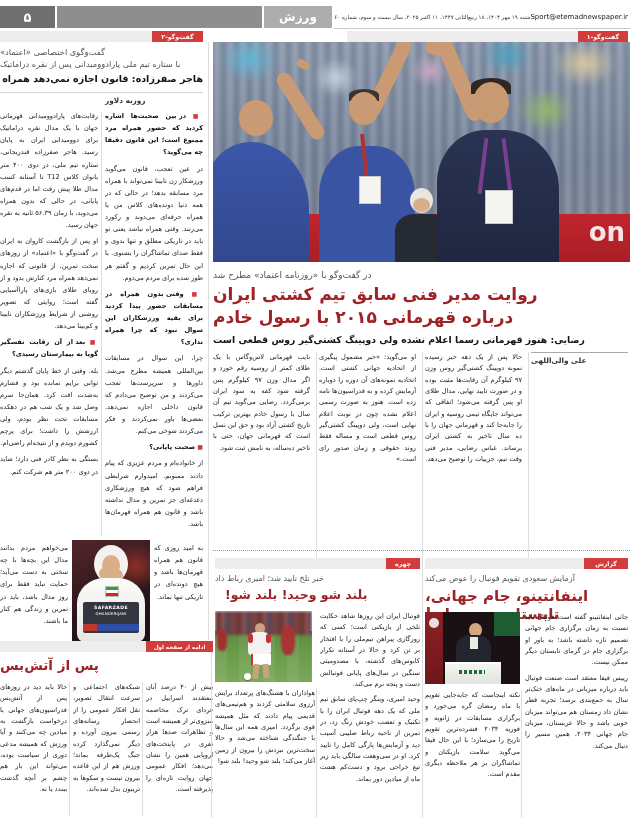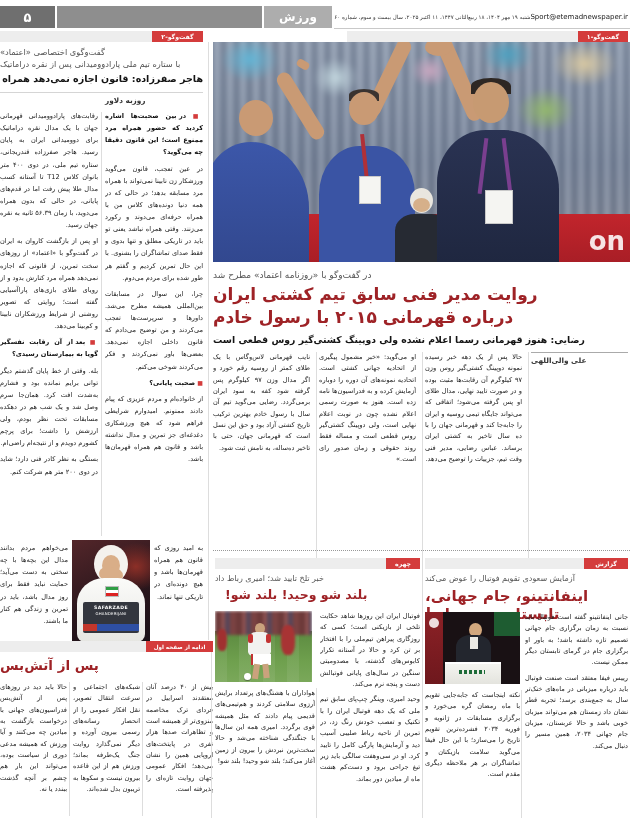--- a/index.html
+++ b/index.html
@@ -36,21 +36,21 @@
       radial-gradient(50px 35px at 88% 12%,#d8c8a2,transparent 65%),
       radial-gradient(40px 30px at 70% 8%,#4da0c0,transparent 65%),
       radial-gradient(45px 35px at 10% 10%,#62b5d6,transparent 65%),
       radial-gradient(35px 30px at 30% 18%,#c2d6de,transparent 65%),
       radial-gradient(30px 25px at 52% 15%,#caa7c0,transparent 65%),
       radial-gradient(44px 34px at 79% 32%,#93b86c,transparent 65%),
       repeating-linear-gradient(90deg,rgba(30,40,60,.22) 0 7px,rgba(255,255,255,.12) 7px 13px),
       linear-gradient(#93a0b4 0%,#7d8aa0 55%,#8a8f9b 100%);}
   .pm-red{position:absolute;left:0;right:0;bottom:0;height:48px;
     background:linear-gradient(#c2252c,#a91e26);}
-  .pm-spons{position:absolute;right:5px;bottom:6px;color:rgba(255,255,255,.88);
+  .pm-spons{position:absolute;right:5px;bottom:15px;color:rgba(255,255,255,.88);
     font-weight:bold;font-size:26px;filter:blur(.6px);}
   .skin{background:#c99a74;}
   .pm-t1{position:absolute;left:-10px;bottom:0;width:106px;height:120px;border-radius:45% 55% 0 0;
     background:linear-gradient(#3c57a9,#32488f);}
   .pm-h1{position:absolute;left:26px;top:58px;width:34px;height:36px;border-radius:50%;}
   .pm-a1{position:absolute;left:80px;top:26px;width:15px;height:76px;border-radius:8px;transform:rotate(-32deg);}
   .pm-th1{position:absolute;left:86px;top:16px;width:8px;height:13px;border-radius:4px;transform:rotate(-60deg);}
   .pm-t2{position:absolute;left:106px;bottom:0;width:96px;height:116px;border-radius:42% 42% 0 0;background:#3a54a4;}
   .pm-h2{position:absolute;left:136px;top:50px;width:30px;height:33px;border-radius:50%;}
   .pm-hr2{position:absolute;left:136px;top:47px;width:30px;height:12px;border-radius:50% 50% 0 0;background:#3a3330;}
@@ -137,20 +137,21 @@
 
   <div class="abs kicker center" style="left:0;top:47px;width:203px;height:11px;">گفت‌وگوی اختصاصی «اعتماد»</div>
   <div class="abs kicker center" style="left:0;top:59px;width:203px;height:11px;">با ستاره تیم ملی پارادوومیدانی پس از نقره دراماتیک</div>
   <div class="abs hl-black center" style="left:0;top:73px;width:203px;height:15px;font-size:9.5px;white-space:nowrap;">هاجر صفرزاده: قانون اجازه نمی‌دهد همراه مرد با من بدود</div>
   <div class="abs rule" style="left:0;top:92px;width:203px;height:1px;"></div>
   <div class="abs byline center" style="left:105px;top:96px;width:98px;height:11px;">روزبه دلاور</div>
 
   <div class="abs col col-tall" style="left:105px;top:110px;width:98px;height:428px;">
       <p class="para q">در بین صحبت‌ها اشاره کردید که حضور همراه مرد ممنوع است؛ این قانون دقیقا چه می‌گوید؟</p>
       <p class="para p">در عین تعجب، قانون می‌گوید ورزشکار زن نابینا نمی‌تواند با همراه مرد مسابقه بدهد؛ در حالی که در همه دنیا دونده‌های کلاس من با همراه حرفه‌ای می‌دوند و رکورد می‌زنند. وقتی همراه نباشد یعنی تو باید در تاریکی مطلق و تنها بدوی و فقط صدای تماشاگران را بشنوی. با این حال تمرین کردیم و گفتم هر طور شده برای مردم می‌دوم.</p>
+      <p class="para q">وقتی بدون همراه در مسابقات حضور پیدا کردید برای بقیه ورزشکاران این سوال نبود که چرا همراه نداری؟</p>
       <p class="para p">چرا، این سوال در مسابقات بین‌المللی همیشه مطرح می‌شد. داورها و سرپرست‌ها تعجب می‌کردند و من توضیح می‌دادم که قانون داخلی اجازه نمی‌دهد. بعضی‌ها باور نمی‌کردند و فکر می‌کردند شوخی می‌کنم.</p>
       <p class="para q">صحبت پایانی؟</p>
       <p class="para p">از خانواده‌ام و مردم عزیزی که پیام دادند ممنونم. امیدوارم شرایطی فراهم شود که هیچ ورزشکاری دغدغه‌ای جز تمرین و مدال نداشته باشد و قانون هم همراه قهرمان‌ها باشد.</p>
     </div>
   <div class="abs col col-tall" style="left:0;top:110px;width:98px;height:428px;">
       <p class="para p">رقابت‌های پارادوومیدانی قهرمانی جهان با یک مدال نقره دراماتیک برای دوومیدانی ایران به پایان رسید. هاجر صفرزاده قندریجانی، ستاره تیم ملی، در دوی ۴۰۰ متر بانوان کلاس T12 تا آستانه کسب مدال طلا پیش رفت اما در قدم‌های پایانی، در حالی که بدون همراه می‌دوید، با زمان ۵۶.۳۹ ثانیه به نقره جهان رسید.</p>
       <p class="para p">او پس از بازگشت کاروان به ایران در گفت‌وگو با «اعتماد» از روزهای سخت تمرین، از قانونی که اجازه نمی‌دهد همراه مرد کنارش بدود و از رویای طلای بازی‌های پاراآسیایی گفته است؛ روایتی که تصویر روشنی از شرایط ورزشکاران نابینا و کم‌بینا می‌دهد.</p>
       <p class="para q">بعد از آن رقابت نفسگیر گویا به بیمارستان رسیدی؟</p>
       <p class="para p">بله. وقتی از خط پایان گذشتم دیگر توانی برایم نمانده بود و فشارم به‌شدت افت کرد. همان‌جا سرم وصل شد و یک شب هم در دهکده مسابقات تحت نظر بودم، ولی ارزشش را داشت؛ برای پرچم کشورم دویدم و از نتیجه‌ام راضی‌ام.</p>
       <p class="para p">بستگی به نظر کادر فنی دارد؛ شاید در دوی ۲۰۰ متر هم شرکت کنم.</p>
@@ -285,21 +286,21 @@
     </div>
   <div class="abs vline" style="left:521px;top:690px;height:128px;"></div>
 
   <div class="abs barlight" style="left:0;top:641px;width:213px;height:11px;"></div>
   <div class="abs badge" style="left:146px;top:641px;width:67px;height:11px;font-size:5.6px;">ادامه از صفحه اول</div>
   <div class="abs hl-red center" style="left:0;top:657px;width:213px;height:20px;font-size:13.5px;">پس از آتش‌بس</div>
   <div class="abs col" style="left:146px;top:682px;width:67px;height:134px;">
       <p class="para p">بیش از ۴۰ درصد آنان معتقدند اسراییل در فردای ترک مخاصمه منزوی‌تر از همیشه است و تظاهرات صدها هزار نفری در پایتخت‌های اروپایی همین را نشان می‌دهد؛ افکار عمومی جهان روایت تازه‌ای را پذیرفته است.</p>
     </div>
   <div class="abs col" style="left:73px;top:682px;width:67px;height:134px;">
-      <p class="para p">شبکه‌های اجتماعی و سرعت انتقال تصویر، نقل افکار عمومی را از انحصار رسانه‌های رسمی بیرون آورده و دیگر نمی‌گذارد روایت جنگ یک‌طرفه بماند؛ ورزش هم از این قاعده بیرون نیست و سکوها به تریبون بدل شده‌اند.</p>
+      <p class="para p">شبکه‌های اجتماعی و سرعت انتقال تصویر، نقل افکار عمومی را از انحصار رسانه‌های رسمی بیرون آورده و دیگر نمی‌گذارد کرده جنگ یک‌طرفه بماند؛ ورزش هم از این قاعده بیرون نیست و سکوها به تریبون بدل شده‌اند.</p>
     </div>
   <div class="abs col" style="left:0;top:682px;width:67px;height:134px;">
       <p class="para p">حالا باید دید در روزهای پس از آتش‌بس فدراسیون‌های جهانی با درخواست بازگشت به میادین چه می‌کنند و آیا ورزش که همیشه مدعی دوری از سیاست بوده، می‌تواند این بار هم چشم بر آنچه گذشت ببندد یا نه.</p>
     </div>
   <div class="abs vline" style="left:142px;top:682px;height:134px;"></div>
   <div class="abs vline" style="left:69px;top:682px;height:134px;"></div>
   <div class="abs vline" style="left:211px;top:652px;height:166px;"></div>
 
 </div>
 

